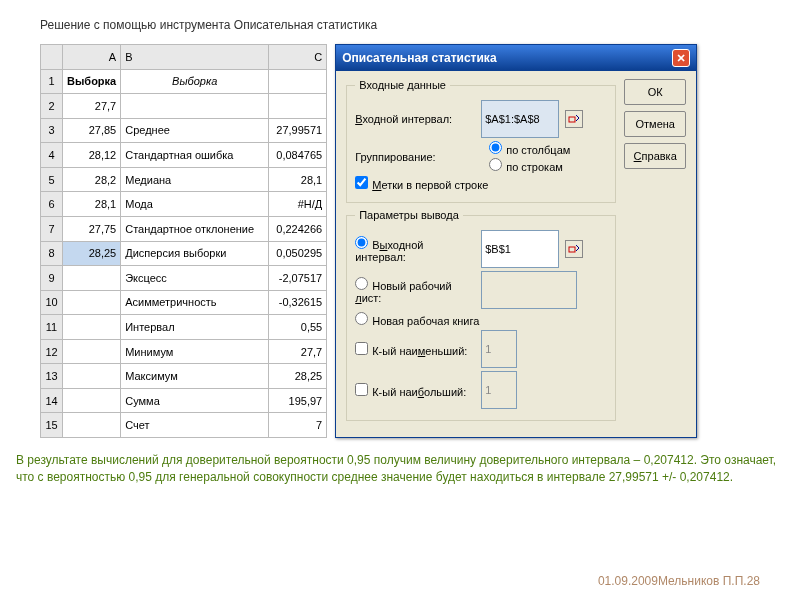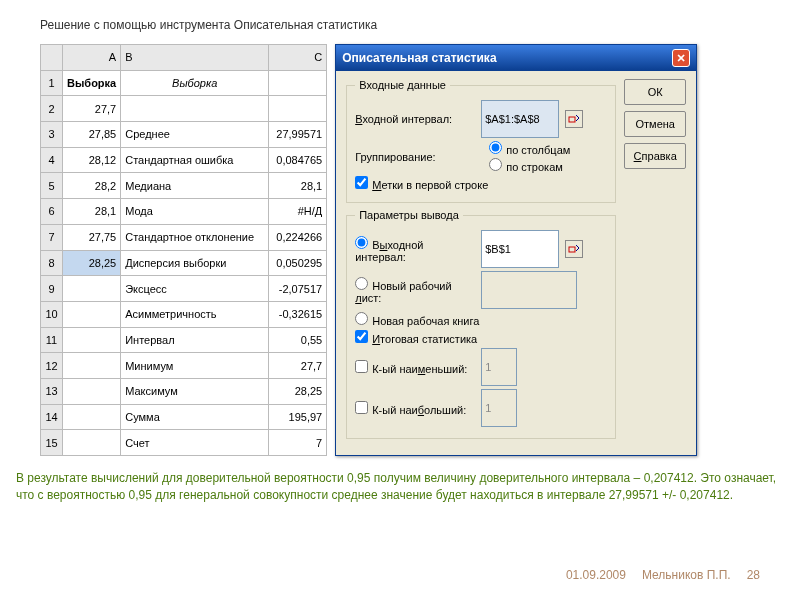--- a/index.html
+++ b/index.html
@@ -35,21 +35,21 @@
   .txtinput { border: 1px solid #7f9db9; background: #fff; font-size: 11px; padding: 18px 3px; height: 18px; width: 80px; }
   .txtinput.dis { background: #ece9d8; color: #888; }
   .refbtn { width: 18px; height: 18px; border: 1px solid #888; background: #ece9d8; display: inline-flex; align-items: center; justify-content: center; cursor: pointer; }
   .refbtn svg { width: 12px; height: 12px; }
   .radio, .check { margin-right: 4px; }
   .radiogroup { display: flex; flex-direction: column; gap: 2px; margin-left: 8px; }
   .small { width: 36px; }
   
   
   .bodytext { padding: 14px 16px 4px; font-size: 12px; line-height: 1.4; color: #4d7c0f; }
-  .footer { position: absolute; bottom: 18px; right: 40px; font-size: 12px; color: #b08868; display: flex; gap: 16px; }
+  .footer { position: absolute; bottom: 12px; right: 40px; font-size: 12px; color: #b08868; display: flex; }
   .pagenum { color: #b08868; }
 </style>
 </head>
 <body>
 
 <div class="page-title">Решение с помощью инструмента Описательная статистика</div>
 
 <div class="content-row">
 
   <table class="spreadsheet">
@@ -197,23 +197,20 @@
                   <path d="M8 2l3 3-3 3" fill="none" stroke="#008"></path>
                 </svg>
               </span>
           </div>
           <div class="frow">
             <label class="lbl"><input type="radio" class="radio" name="out" style="">Новый рабочий <u>л</u>ист:</label>
             <input class="txtinput dis" style="width: 96px;" disabled="">
           </div>
           <div class="frow">
             <label class="lbl" style="width:auto"><input type="radio" class="radio" name="out" style=""><span>Новая рабочая книга</span></label>
-          </div>
-          <div class="frow">
-            <label><input type="checkbox" class="check" checked="" style=""><u>И</u>тоговая статистика</label>
           </div>
           <div class="frow">
             <label class="lbl"><input type="checkbox" class="check" style="">К-ый наи<u>м</u>еньший:</label>
             <input class="txtinput small dis" disabled="" value="1" style="">
           </div>
           <div class="frow">
             <label class="lbl"><input type="checkbox" class="check" style="">К-ый наи<u>б</u>ольший:</label>
             <input class="txtinput small dis" disabled="" value="1" style="">
           </div>
         </fieldset>

